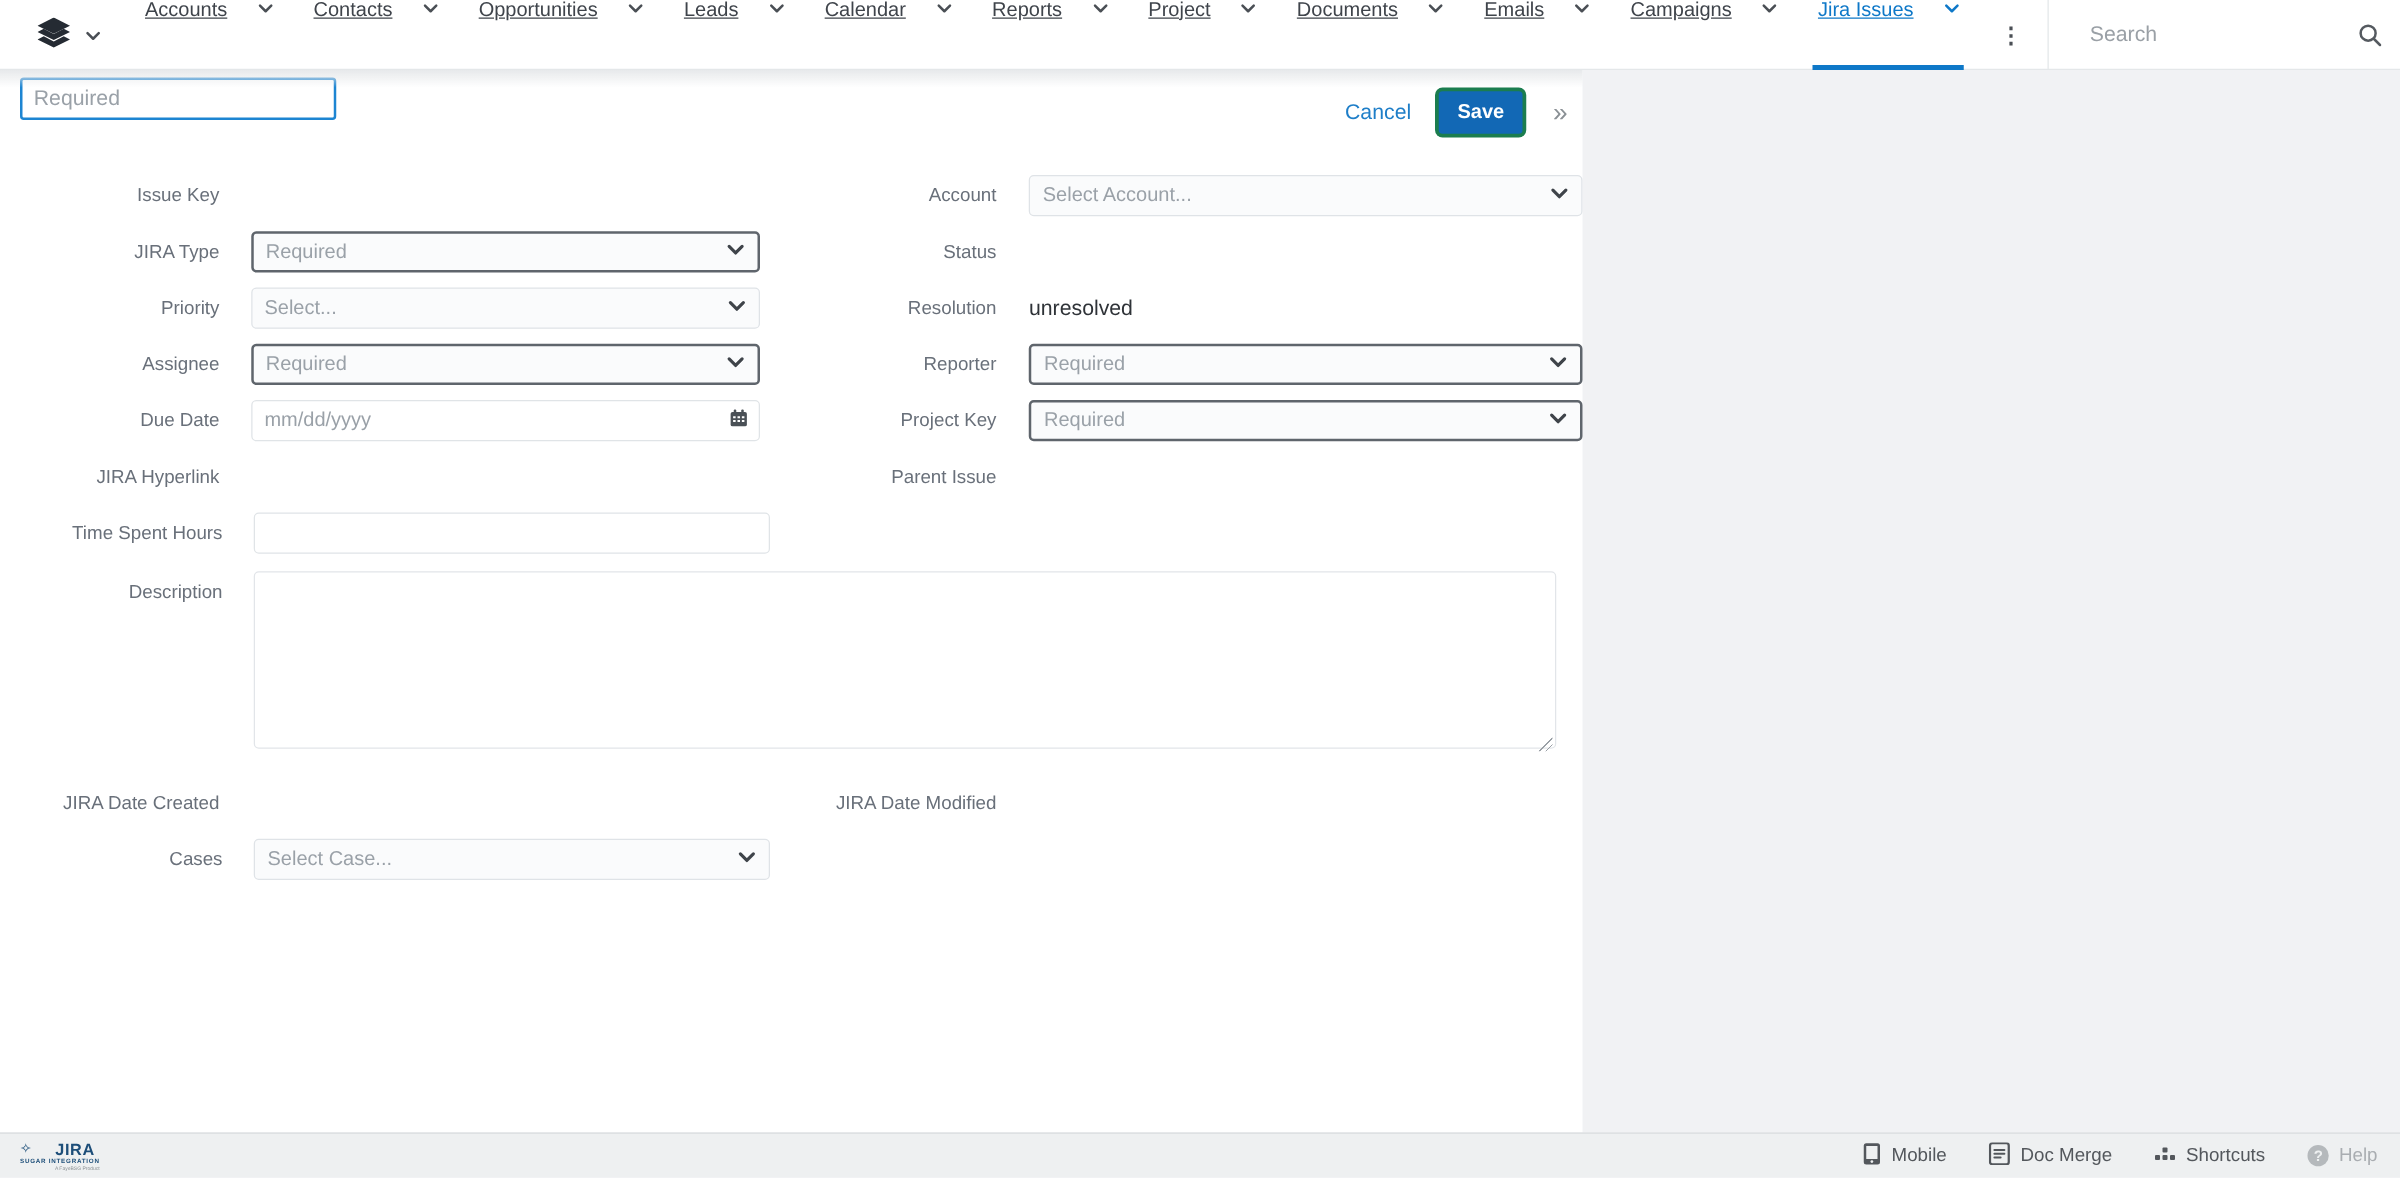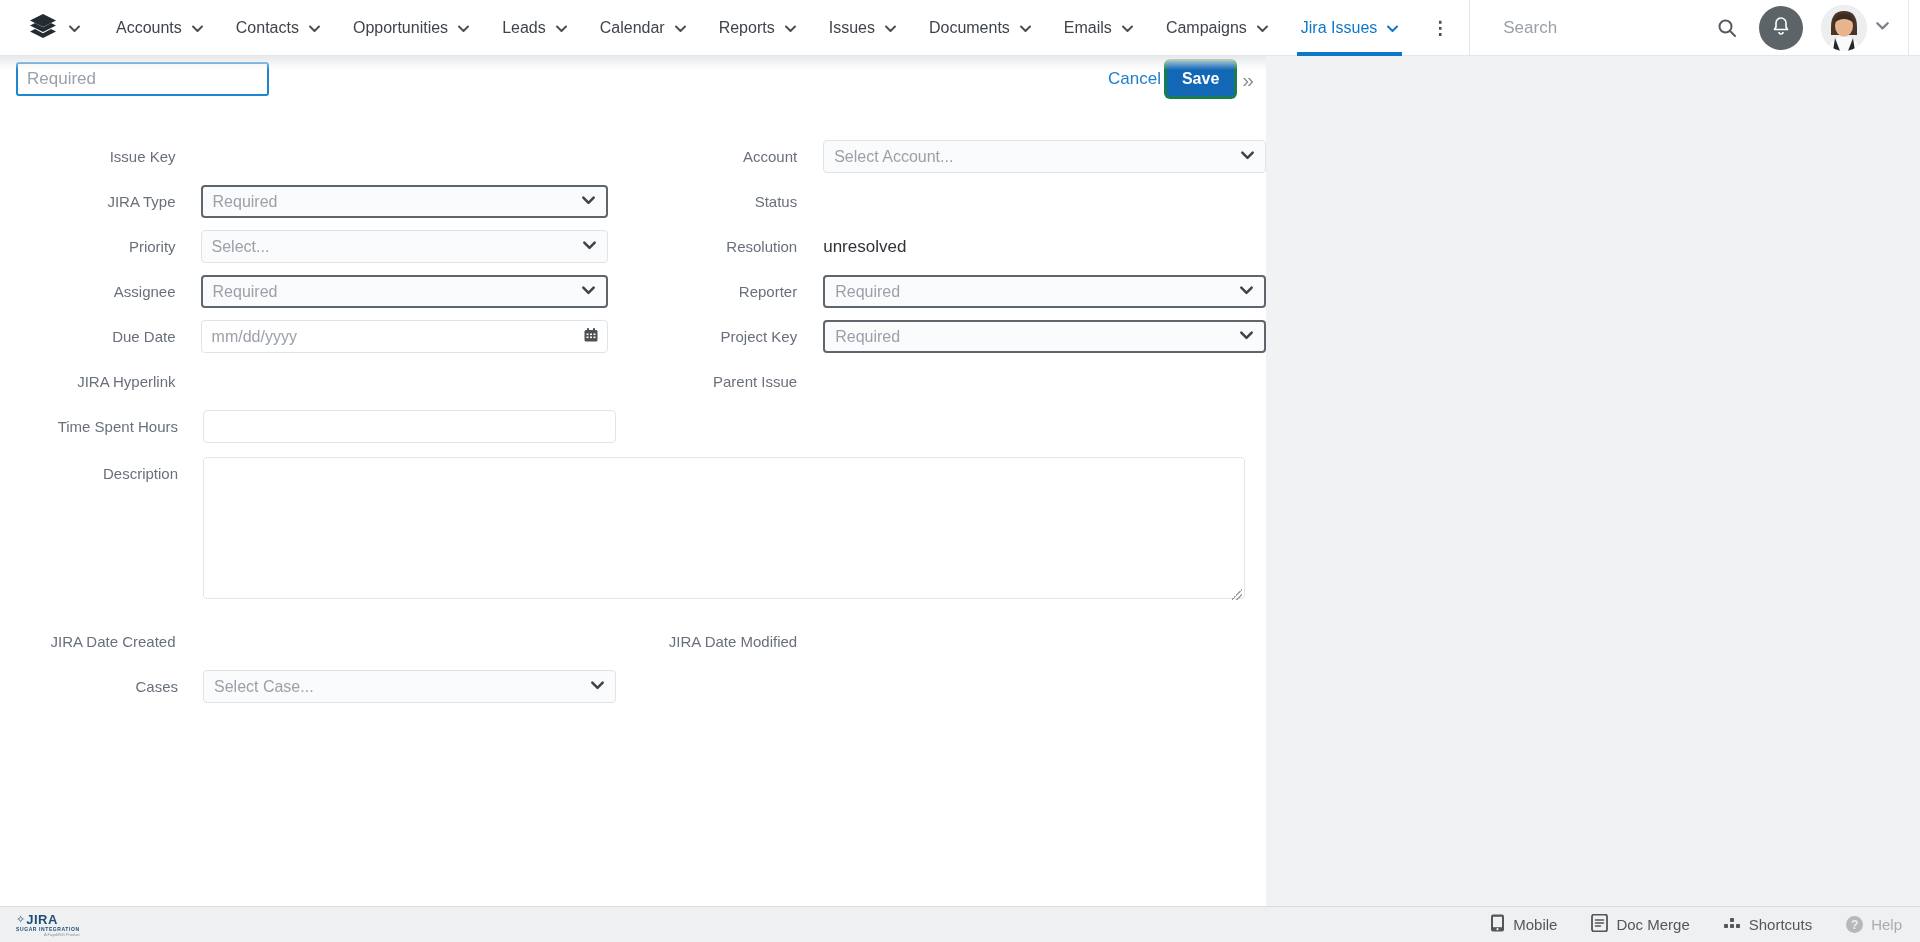--- a/index.html
+++ b/index.html
@@ -6,22 +6,22 @@
   html,body { width:1920px; height:942px; overflow:hidden; background:#f1f2f4;
               font-family:"Liberation Sans", sans-serif; }
 
   
   .topbar { position:relative; height:56px; background:#fff; border-bottom:1px solid #e4e7e9;
             display:flex; align-items:center; padding-left:30px; z-index:5; }
   .logo-wrap { display:flex; align-items:center; gap:12px; margin-right:36px; cursor:pointer; }
   .logo-stack svg { display:block; }
   .chev { display:inline-block; width:12px; height:12px; }
   .chev svg { display:block; }
-  .nav-item { display:flex; align-items:center; gap:9px; margin-right:33px; cursor:pointer;
-              font-size:16px; color:#3f444b; white-space:nowrap; height:56px; }
+  .nav-item { display:flex; align-items:flex-start; gap:24px; margin-right:33px; cursor:pointer;
+              font-size:16px; color:#3f444b; white-space:nowrap; height:56px;text-decoration:underline; }
   .nav-item.active { color:#0e78c8; position:relative; }
   .nav-item.active::after { content:""; position:absolute; left:-4px; right:-4px; bottom:0;
               height:4px; background:#0e78c8; }
   .kebab { font-size:18px; color:#4a4f55; letter-spacing:0; margin-right:20px; cursor:pointer;
            font-weight:bold; line-height:1; }
   .hdr-right { margin-left:auto; display:flex; align-items:center; height:56px; }
   .search-box { height:56px; border-left:1px solid #e4e7e9; display:flex; align-items:center;
                 padding-left:33px; width:248px; }
   .search-box input { border:none; outline:none; font-size:17px; color:#3f444b; width:200px;
                 font-family:"Liberation Sans", sans-serif; background:transparent; }
@@ -43,21 +43,21 @@
   .panel::before { content:""; position:absolute; left:0; top:0; right:0; height:14px;
                    background:linear-gradient(#e7e9eb, rgba(255,255,255,0)); pointer-events:none; }
   .right-void { position:absolute; left:1266px; top:0; right:0; height:850px; background:#f1f2f4; }
 
   
   .rec-head { display:flex; align-items:flex-start; padding:6px 12px 0 16px; height:56px; }
   .name-input { width:253px; height:34px; border:2px solid #1d85d2; border-radius:3px;
                 font-size:17px; padding:0 9px; color:#2f3338; outline:none;
                 font-family:"Liberation Sans", sans-serif; }
   .name-input::placeholder { color:#9aa1a8; }
-  .rec-actions { margin-left:auto; display:flex; align-items:center; gap:6px; margin-top:0; }
+  .rec-actions { margin-left:auto; display:flex; align-items:center; gap:22px; margin-top:11px; }
   .cancel-link { color:#1e7ec8; font-size:17px; cursor:pointer; }
   .save-btn { background:#1268b5; color:#fff; font-size:16px; font-weight:bold; border:none;
               border-radius:3px; padding:8px 15px; cursor:pointer; box-shadow:0 0 0 3px #1b7d4f;
               font-family:"Liberation Sans", sans-serif; }
   .more-arrows { color:#8a9095; font-size:21px; cursor:pointer; line-height:1; padding-left:2px; }
 
   
   .form-area { padding-top:22px; }
   .frow { display:flex; align-items:center; min-height:45px; }
   .lbl { font-size:15px; color:#69707a; text-align:right; white-space:nowrap; }
@@ -91,21 +91,21 @@
       background:
         linear-gradient(135deg, transparent 0 50%, #9aa0a6 50% 56%, transparent 56% 72%, #9aa0a6 72% 78%, transparent 78%); }
   .dates-row { margin-top:16px; }
 
   
   .footer { position:absolute; left:0; bottom:0; width:1920px; height:36px; background:#eef0f1;
             border-top:1px solid #d9dcde; display:flex; align-items:center; padding:0 18px 0 16px; }
   .flogo { display:flex; flex-direction:column; line-height:1; cursor:pointer; }
   .flogo-top { display:flex; align-items:center; gap:1px; }
   .flogo-star { color:#1d4e79; font-size:11px; }
-  .flogo-title { color:#1d4e79; font-weight:bold; font-size:13px; letter-spacing:0.5px; }
+  .flogo-title { color:#1d4e79; font-weight:bold; font-size:13px; letter-spacing:0.5px;margin-left:18px; }
   .flogo-sub { color:#1d4e79; font-size:5px; font-weight:bold; letter-spacing:0.6px; margin-top:1px; }
   .flogo-tag { color:#8c9296; font-size:4px; margin-top:1px; align-self:flex-end; }
   .f-right { margin-left:auto; display:flex; align-items:center; gap:34px; }
   .f-item { display:flex; align-items:center; gap:8px; font-size:15px; color:#53575c; cursor:pointer; }
   .f-item.muted { color:#a9adb1; }
   .help-circle { width:17px; height:17px; border-radius:50%; background:#b5b9bc; color:#eef0f1;
                  font-size:12px; font-weight:bold; display:flex; align-items:center; justify-content:center; }
 </style>
 </head>
 <body>
@@ -170,21 +170,21 @@
   </div>
   <div class="nav-item">
     <span>Reports</span>
     <span class="chev">
         <svg width="13" height="13" viewBox="0 0 13 13">
           <path d="M2 4.5 L6.5 9 L11 4.5" fill="none" stroke="#4a4f55" stroke-width="2" stroke-linecap="round" stroke-linejoin="round"></path>
         </svg>
       </span>
   </div>
   <div class="nav-item">
-    <span>Issues</span>
+    <span>Project</span>
     <span class="chev">
         <svg width="13" height="13" viewBox="0 0 13 13">
           <path d="M2 4.5 L6.5 9 L11 4.5" fill="none" stroke="#4a4f55" stroke-width="2" stroke-linecap="round" stroke-linejoin="round"></path>
         </svg>
       </span>
   </div>
   <div class="nav-item">
     <span>Documents</span>
     <span class="chev">
         <svg width="13" height="13" viewBox="0 0 13 13">

